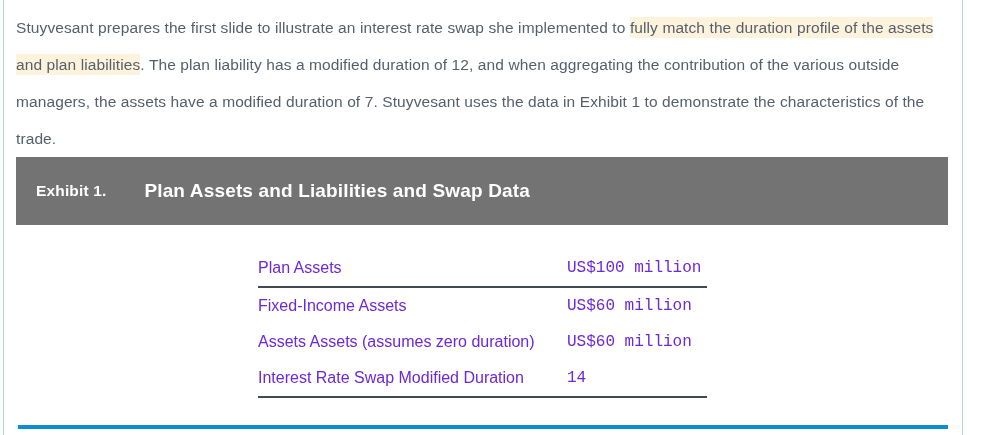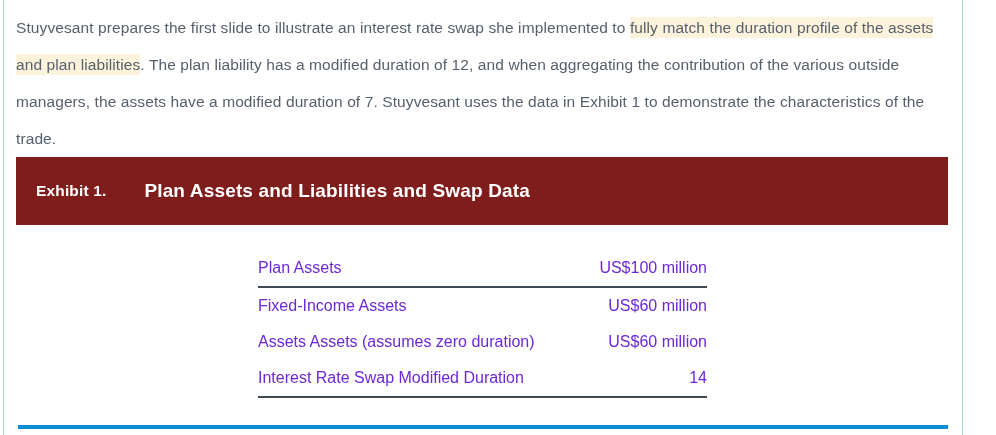--- a/index.html
+++ b/index.html
@@ -59,21 +59,21 @@
     -webkit-box-decoration-break: clone;
   }
 
   
   .exhibit-bar {
     position: absolute;
     left: 16px;
     top: 157px;
     width: 932px;
     height: 68px;
-    background: #7f1d1d;
+    background: #737373;
   }
   .exhibit-bar-inner {
     position: absolute;
     left: 20px;
     top: 0;
     height: 68px;
     display: flex;
     align-items: center;
   }
   .exhibit-label {
@@ -110,22 +110,23 @@
     height: 36px;
     vertical-align: middle;
     border: none;
     white-space: nowrap;
   }
   table.exhibit-table td.label {
     text-align: left;
     width: 309px;
   }
   table.exhibit-table td.value {
-    text-align: right;
+    text-align: left;
     width: 140px;
+    font-family: Liberation Mono, monospace;
   }
   table.exhibit-table tr.rule-below td {
     border-bottom: 2px solid #3f4a52;
   }
   table.exhibit-table tr.last-row td {
     border-bottom: 2px solid #3f4a52;
   }
 
   
   .bottom-accent {

